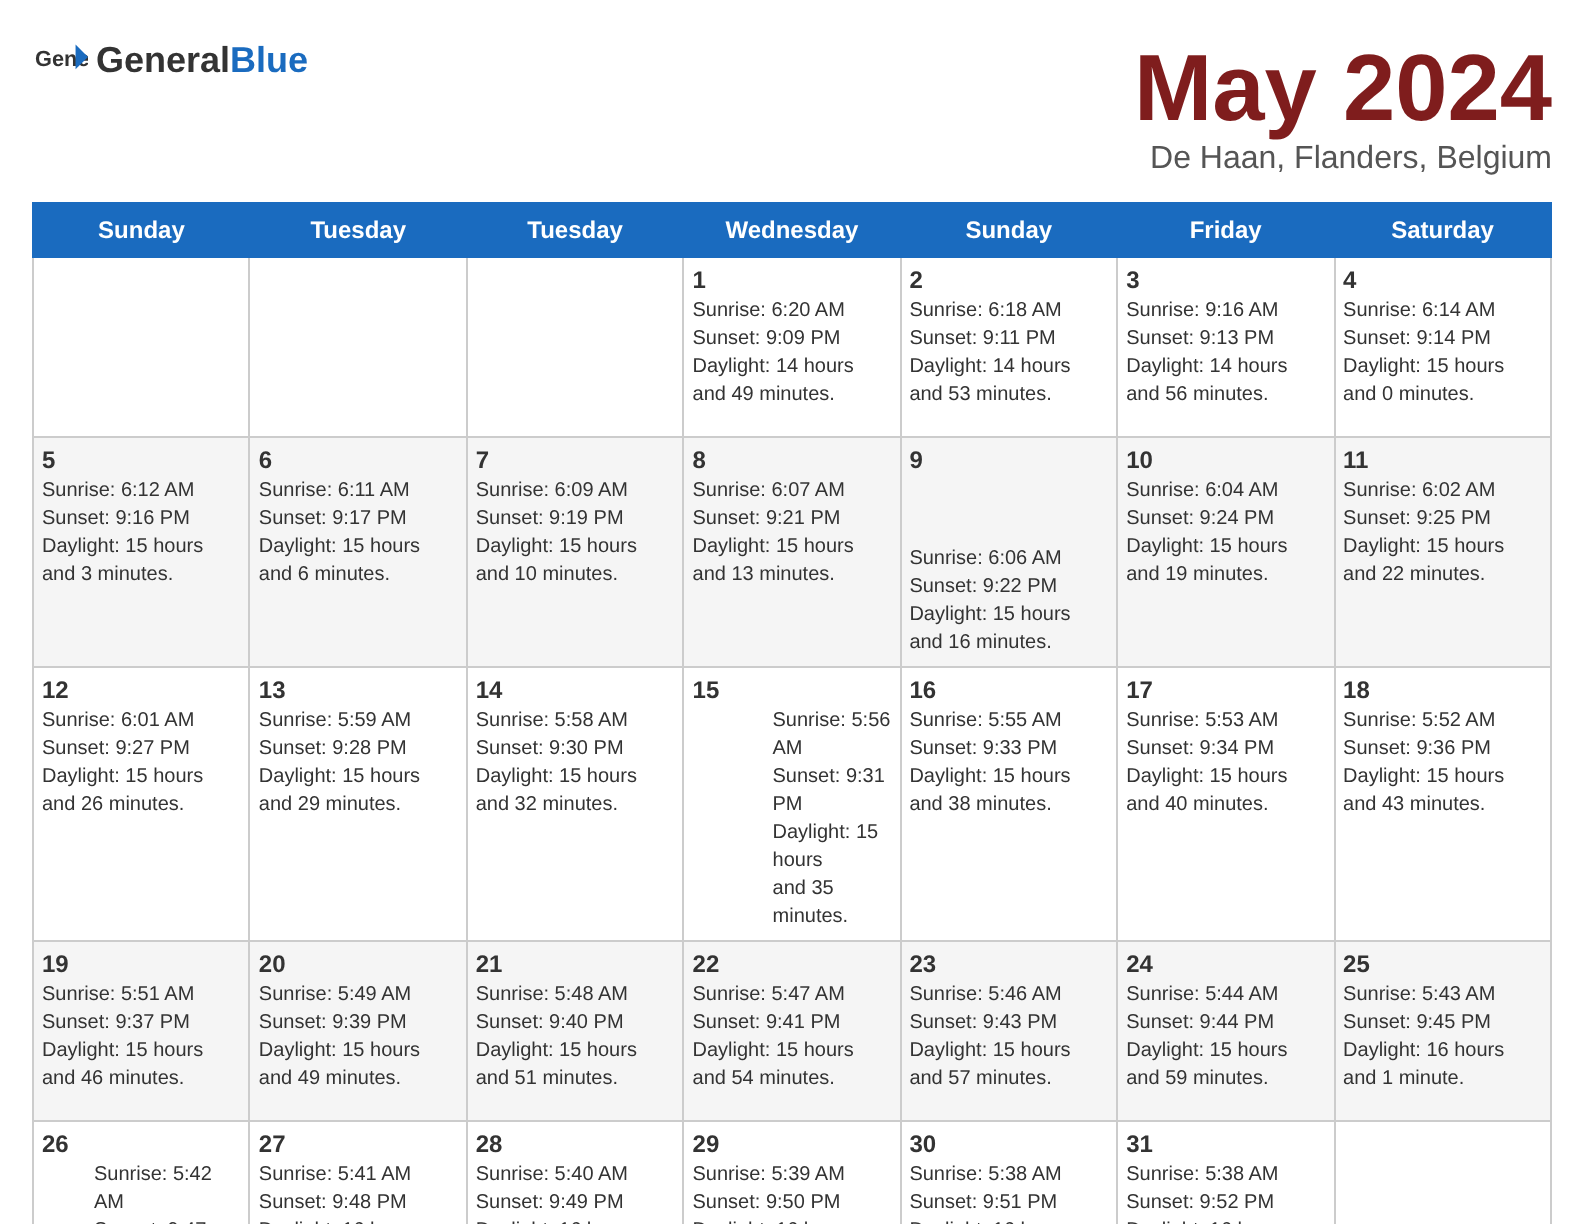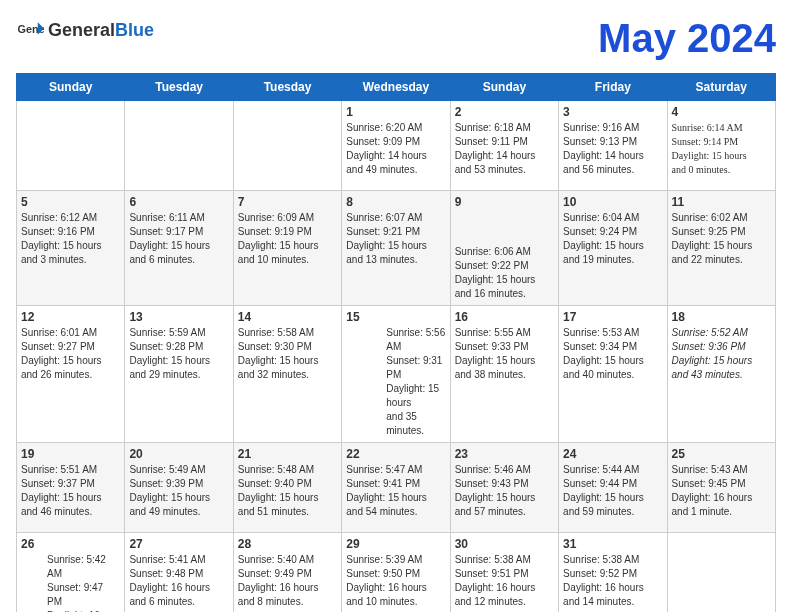--- a/index.html
+++ b/index.html
@@ -22,23 +22,23 @@
       gap: 4px;
     }
     .logo-icon {
       width: 28px;
       height: 28px;
     }
     .title-area {
       text-align: right;
     }
     .calendar-title {
-      font-size: 40px;
+      font-size: 47px;
       font-weight: bold;
-      color: #1d4ed8;
+      color: #7f1d1d;
     }
     .calendar-subtitle {
       font-size: 16px;
       color: #555;
     }
     table {
       width: 100%;
       border-collapse: collapse;
       table-layout: fixed;
     }
@@ -88,20 +88,21 @@
     </svg>
     <div>
       <div style="display:flex; align-items:baseline; gap:0px;">
         <span style="font-size:18px; font-weight:bold; color:#333;">General</span>
         <span style="font-size:18px; font-weight:bold; color:#1a6bbf;">Blue</span>
       </div>
     </div>
   </div>
   <div class="title-area">
     <div class="calendar-title">May 2024</div>
+    <div class="calendar-subtitle">De Haan, Flanders, Belgium</div>
   </div>
 </div>
 
 <table>
   <thead>
     <tr>
     <th>Sunday</th>
         <th>Tuesday</th>
         <th>Tuesday</th>
         <th>Wednesday</th>
@@ -131,21 +132,21 @@
         </td>
         <td>
           <div class="day-number">3</div>
           <div class="day-info" style="white-space: pre-line;">Sunrise: 9:16 AM
 Sunset: 9:13 PM
 Daylight: 14 hours
 and 56 minutes.</div>
         </td>
         <td>
           <div class="day-number">4</div>
-          <div class="day-info" style="white-space: pre-line; font-family: Liberation Serif, serif;">Sunrise: 6:14 AM
+          <div class="day-info" style="white-space: pre-line;">Sunrise: 6:14 AM
 Sunset: 9:14 PM
 Daylight: 15 hours
 and 0 minutes.</div>
         </td>
       </tr>
       <tr>
         <td>
           <div class="day-number">5</div>
           <div class="day-info" style="white-space: pre-line;">Sunrise: 6:12 AM
 Sunset: 9:16 PM
@@ -233,21 +234,21 @@
         </td>
         <td>
           <div class="day-number">17</div>
           <div class="day-info" style="white-space: pre-line;">Sunrise: 5:53 AM
 Sunset: 9:34 PM
 Daylight: 15 hours
 and 40 minutes.</div>
         </td>
         <td>
           <div class="day-number">18</div>
-          <div class="day-info" style="white-space: pre-line; font-style: italic;">Sunrise: 5:52 AM
+          <div class="day-info" style="white-space: pre-line;">Sunrise: 5:52 AM
 Sunset: 9:36 PM
 Daylight: 15 hours
 and 43 minutes.</div>
         </td>
       </tr>
       <tr>
         <td>
           <div class="day-number">19</div>
           <div class="day-info" style="white-space: pre-line;">Sunrise: 5:51 AM
 Sunset: 9:37 PM

